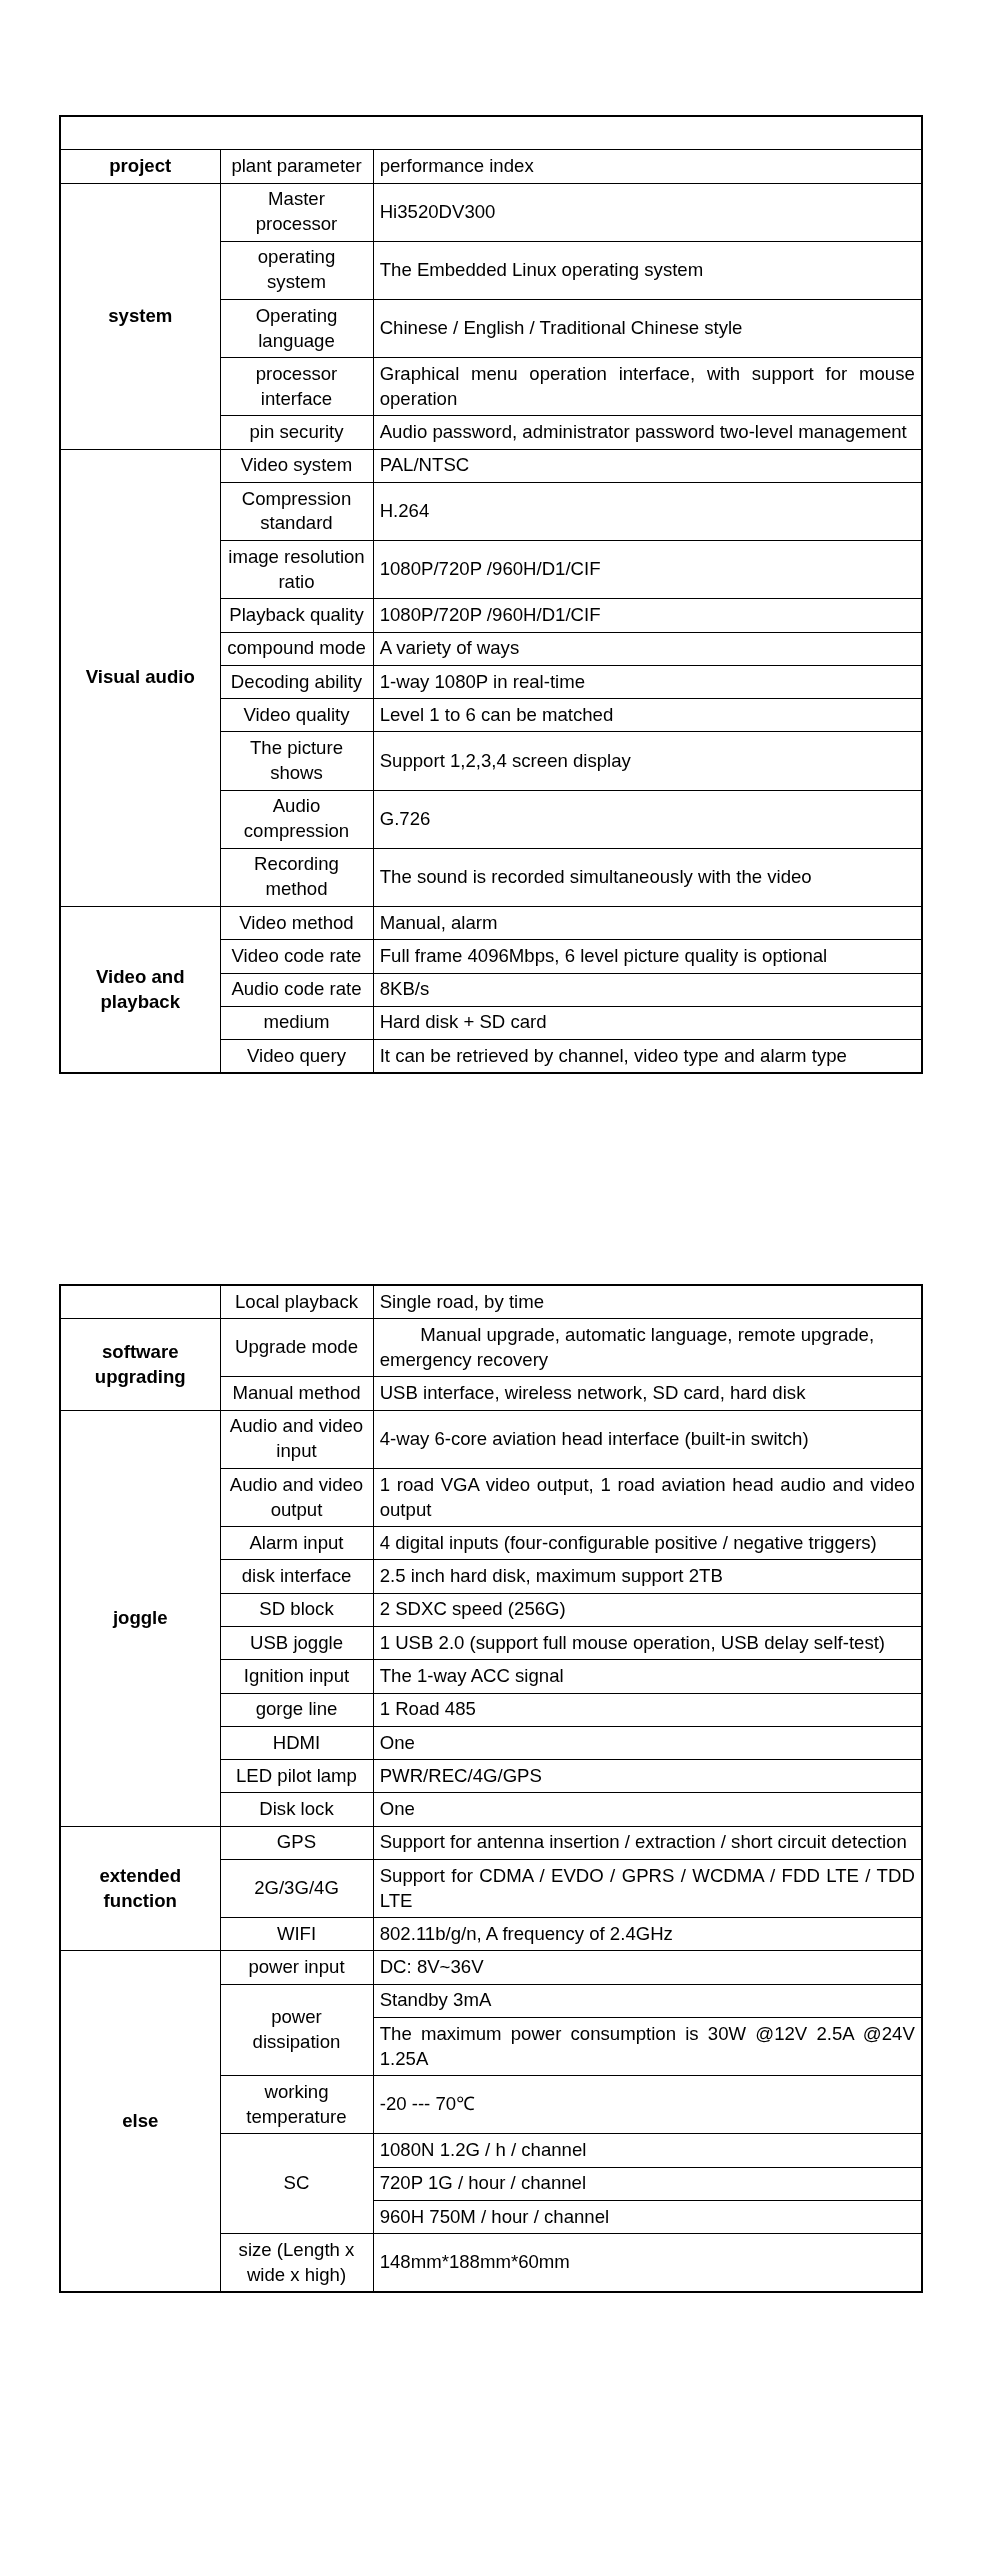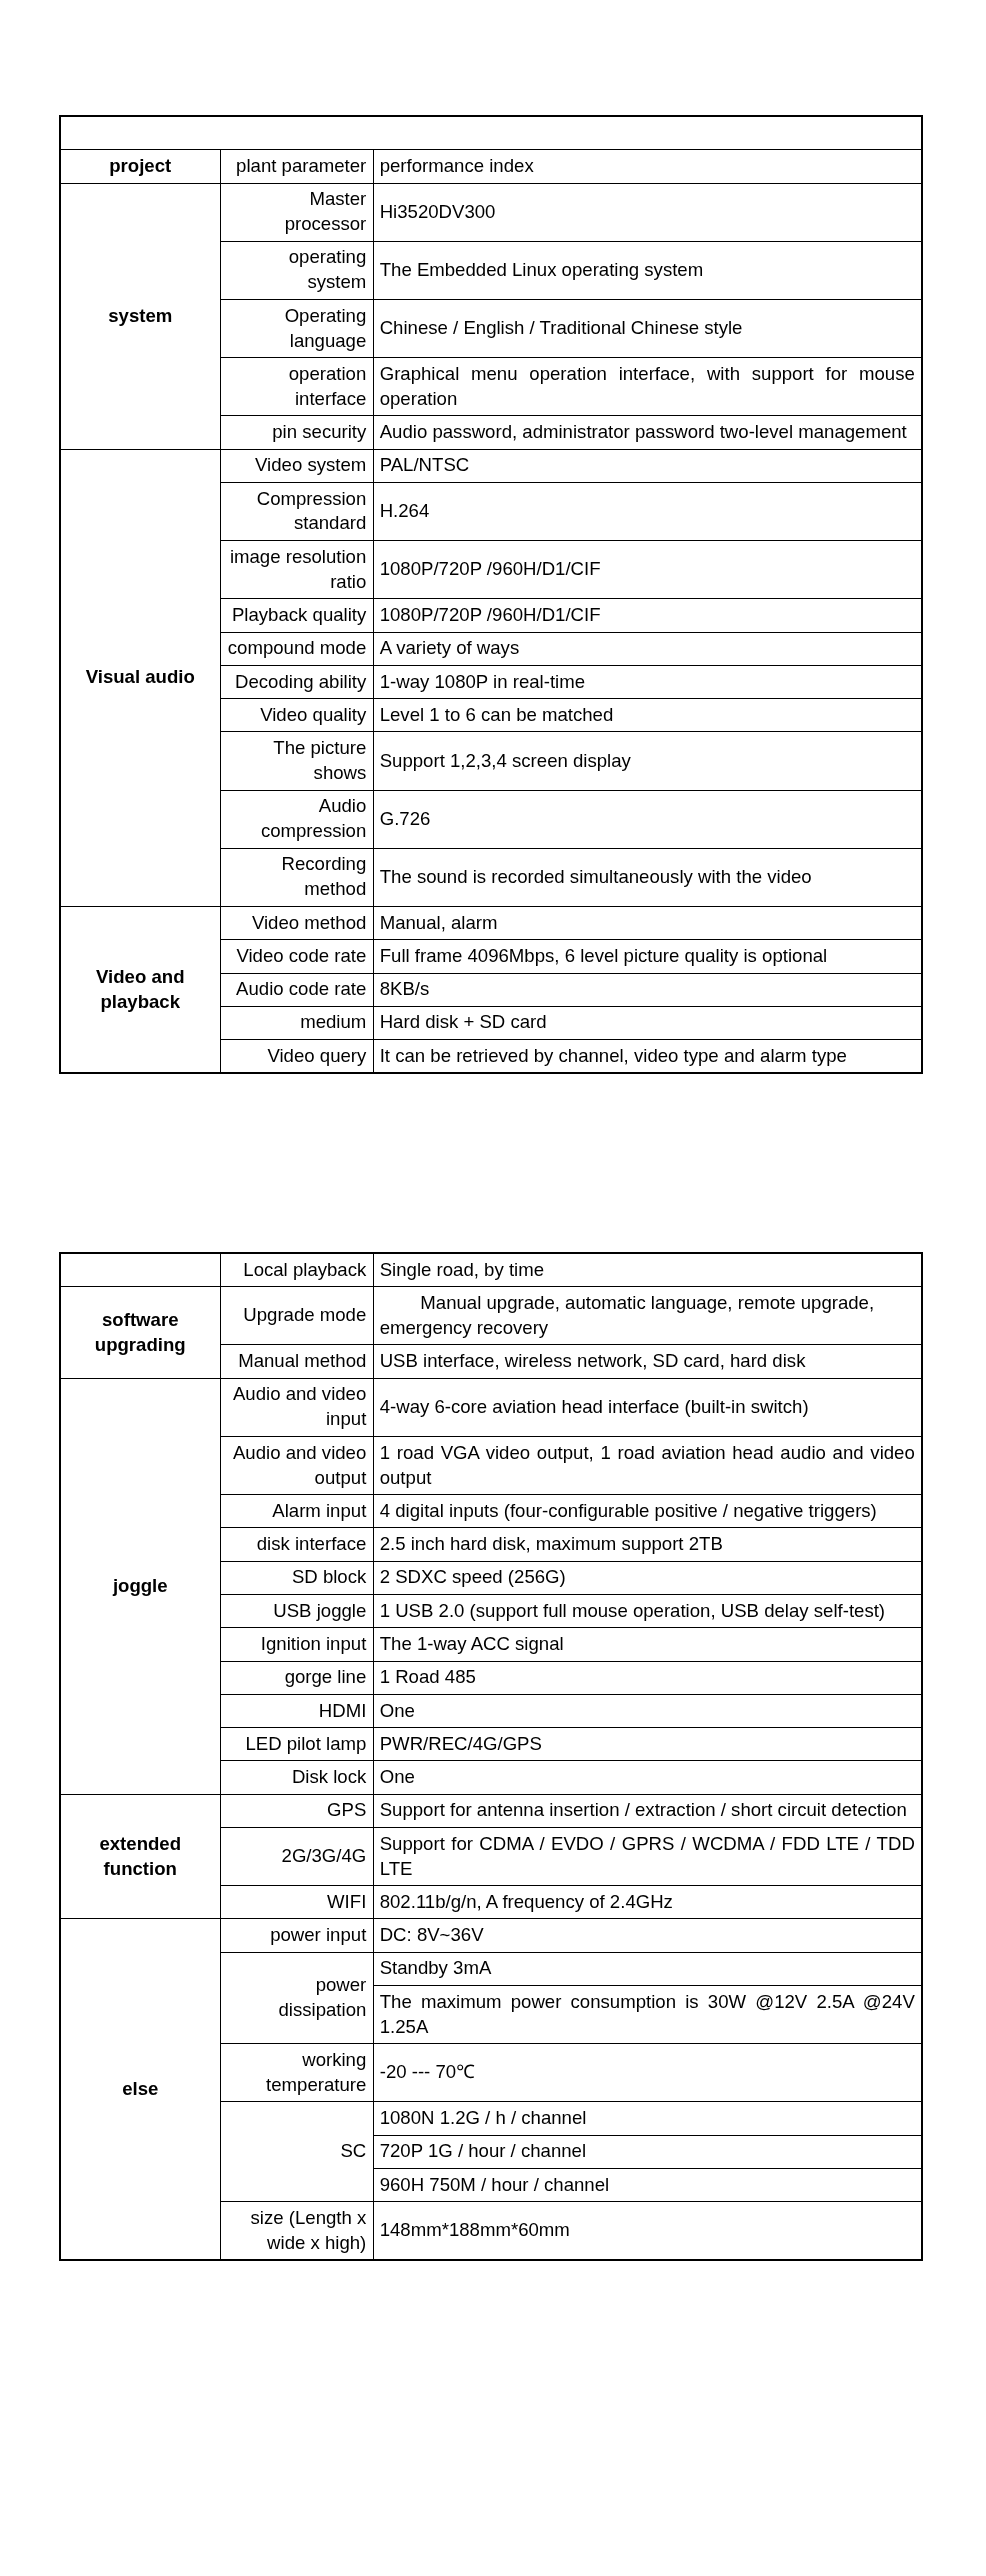--- a/index.html
+++ b/index.html
@@ -21,21 +21,21 @@
     box-sizing: border-box;
     padding: 0;
   }
   .table-wrap {
     position: absolute;
     left: 59px;
     width: 752px;
     border-radius: 14px;
   }
   #table-a { top: 115px; }
-  #table-b { top: 1252px; }
+  #table-b { top: 1284px; }
 
   table.spec {
     border-collapse: collapse;
     width: 862px;
     table-layout: fixed;
     border: 2.5px solid #000;
   }
   table.spec td {
     border: 1.2px solid #000;
     padding: 3.7px 6.2px;
@@ -59,21 +59,21 @@
     letter-spacing: 0.1px;
   }
   td.cat {
     background: #b0aeac;
     text-align: center;
     font-weight: bold;
     font-size: 18.6px;
     padding: 3.7px 2.5px;
   }
   td.param {
-    text-align: right;
+    text-align: center;
     font-size: 18px;
     padding: 5px 3.7px;
   }
   td.value {
     text-align: justify;
     text-align-last: left;
     font-size: 18px;
     padding: 6.2px 7.5px;
     hyphens: none;
   }
@@ -109,21 +109,21 @@
           </tr>
           <tr>
             <td class="param">operating system</td>
             <td class="value nojust">The Embedded Linux operating system</td>
           </tr>
           <tr>
             <td class="param">Operating language</td>
             <td class="value nojust">Chinese / English / Traditional Chinese style</td>
           </tr>
           <tr>
-            <td class="param">operation interface</td>
+            <td class="param">processor interface</td>
             <td class="value">Graphical menu operation interface, with support for mouse operation</td>
           </tr>
           <tr>
             <td class="param">pin security</td>
             <td class="value nojust">Audio password, administrator password two-level management</td>
           </tr>
           <tr>
             <td class="cat" rowspan="10">Visual audio</td>
             <td class="param">Video system</td>
             <td class="value nojust">PAL/NTSC</td>

